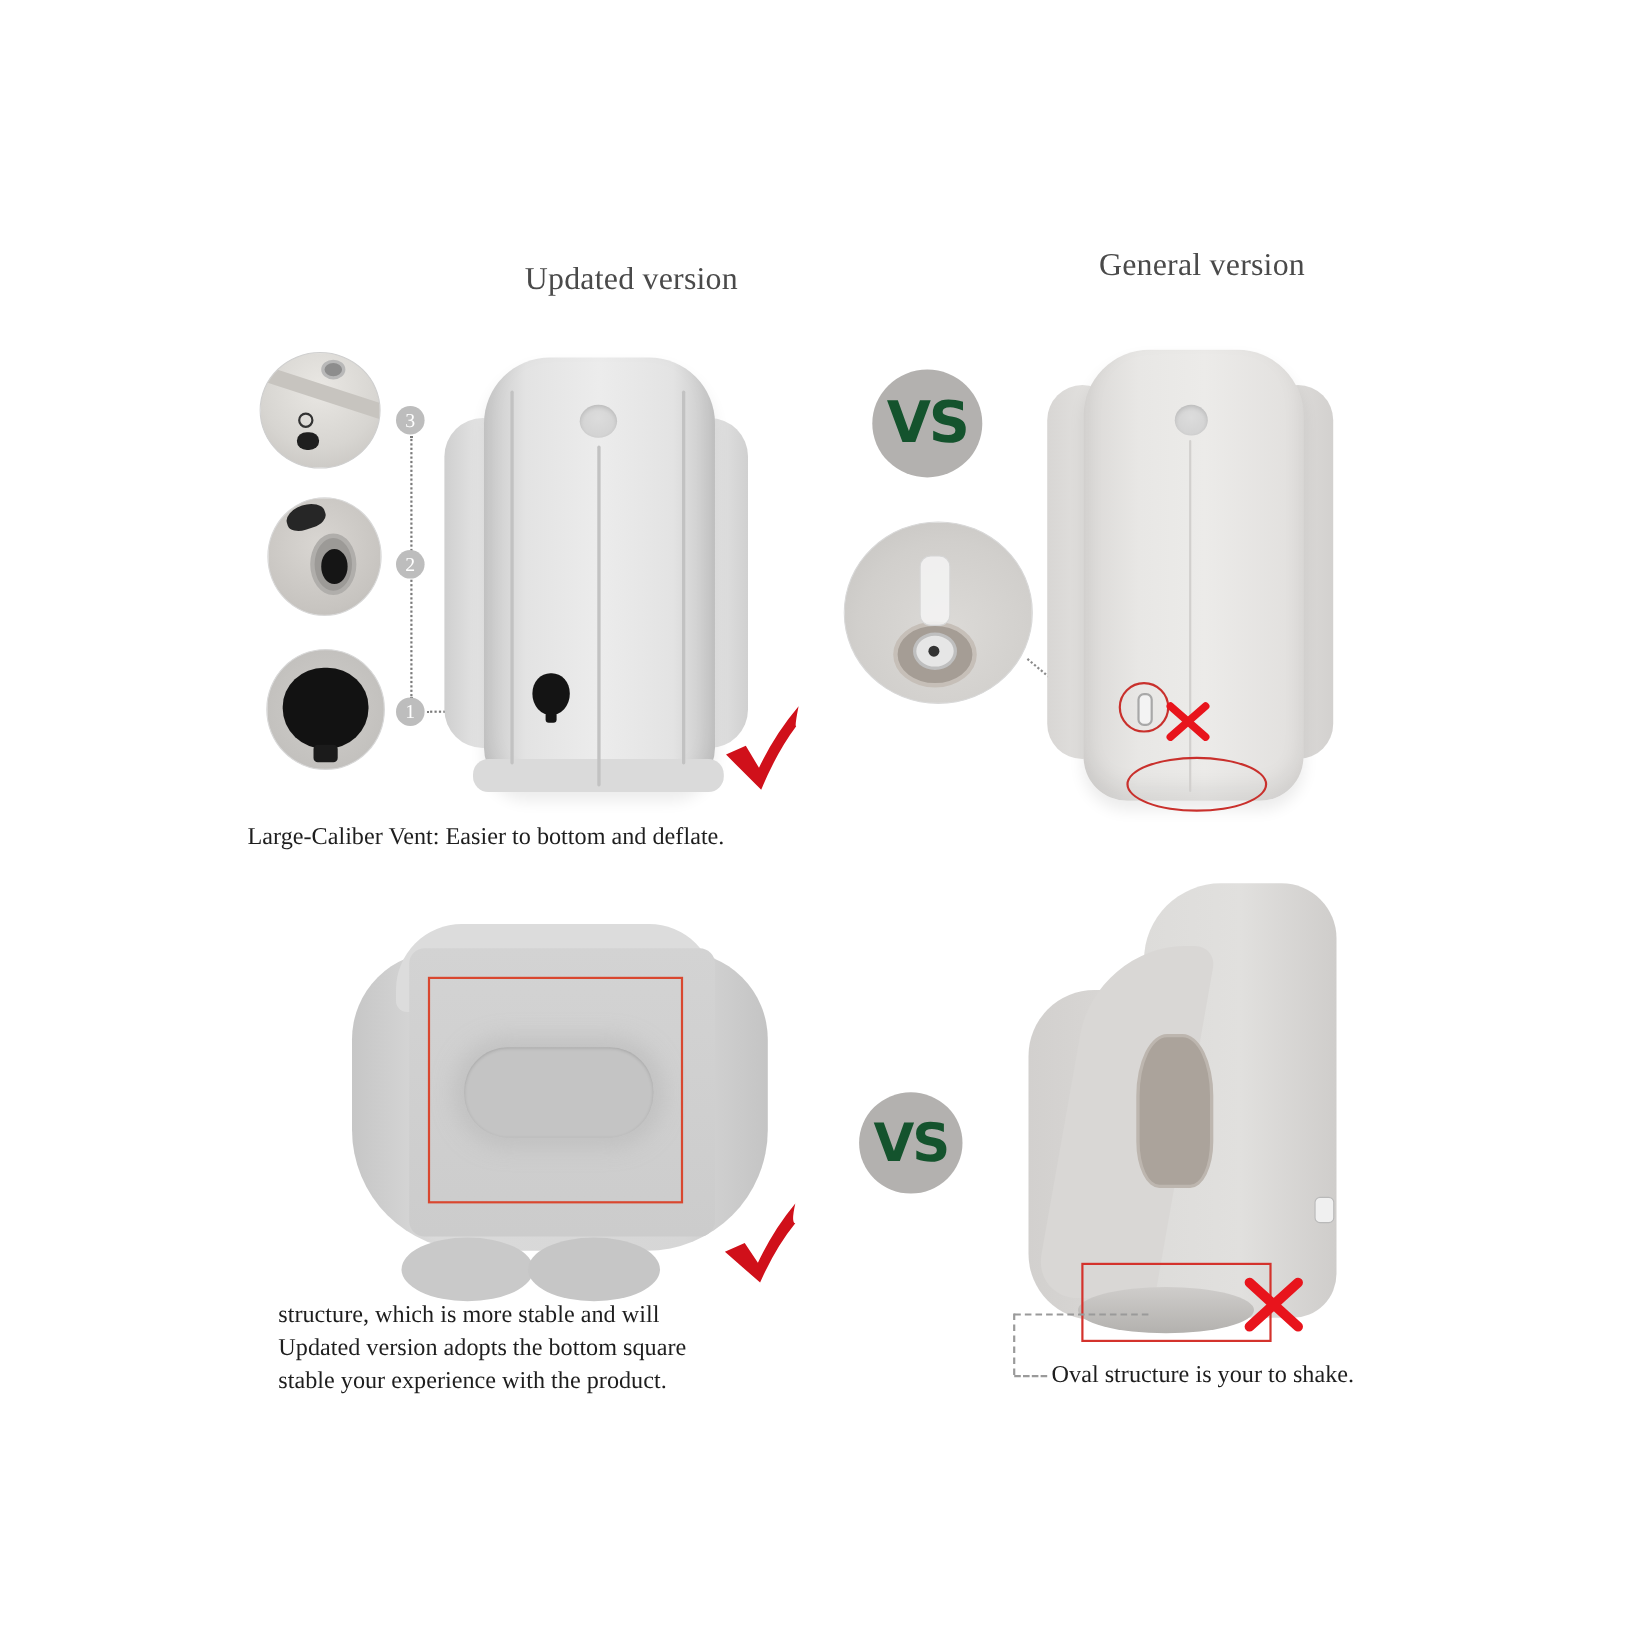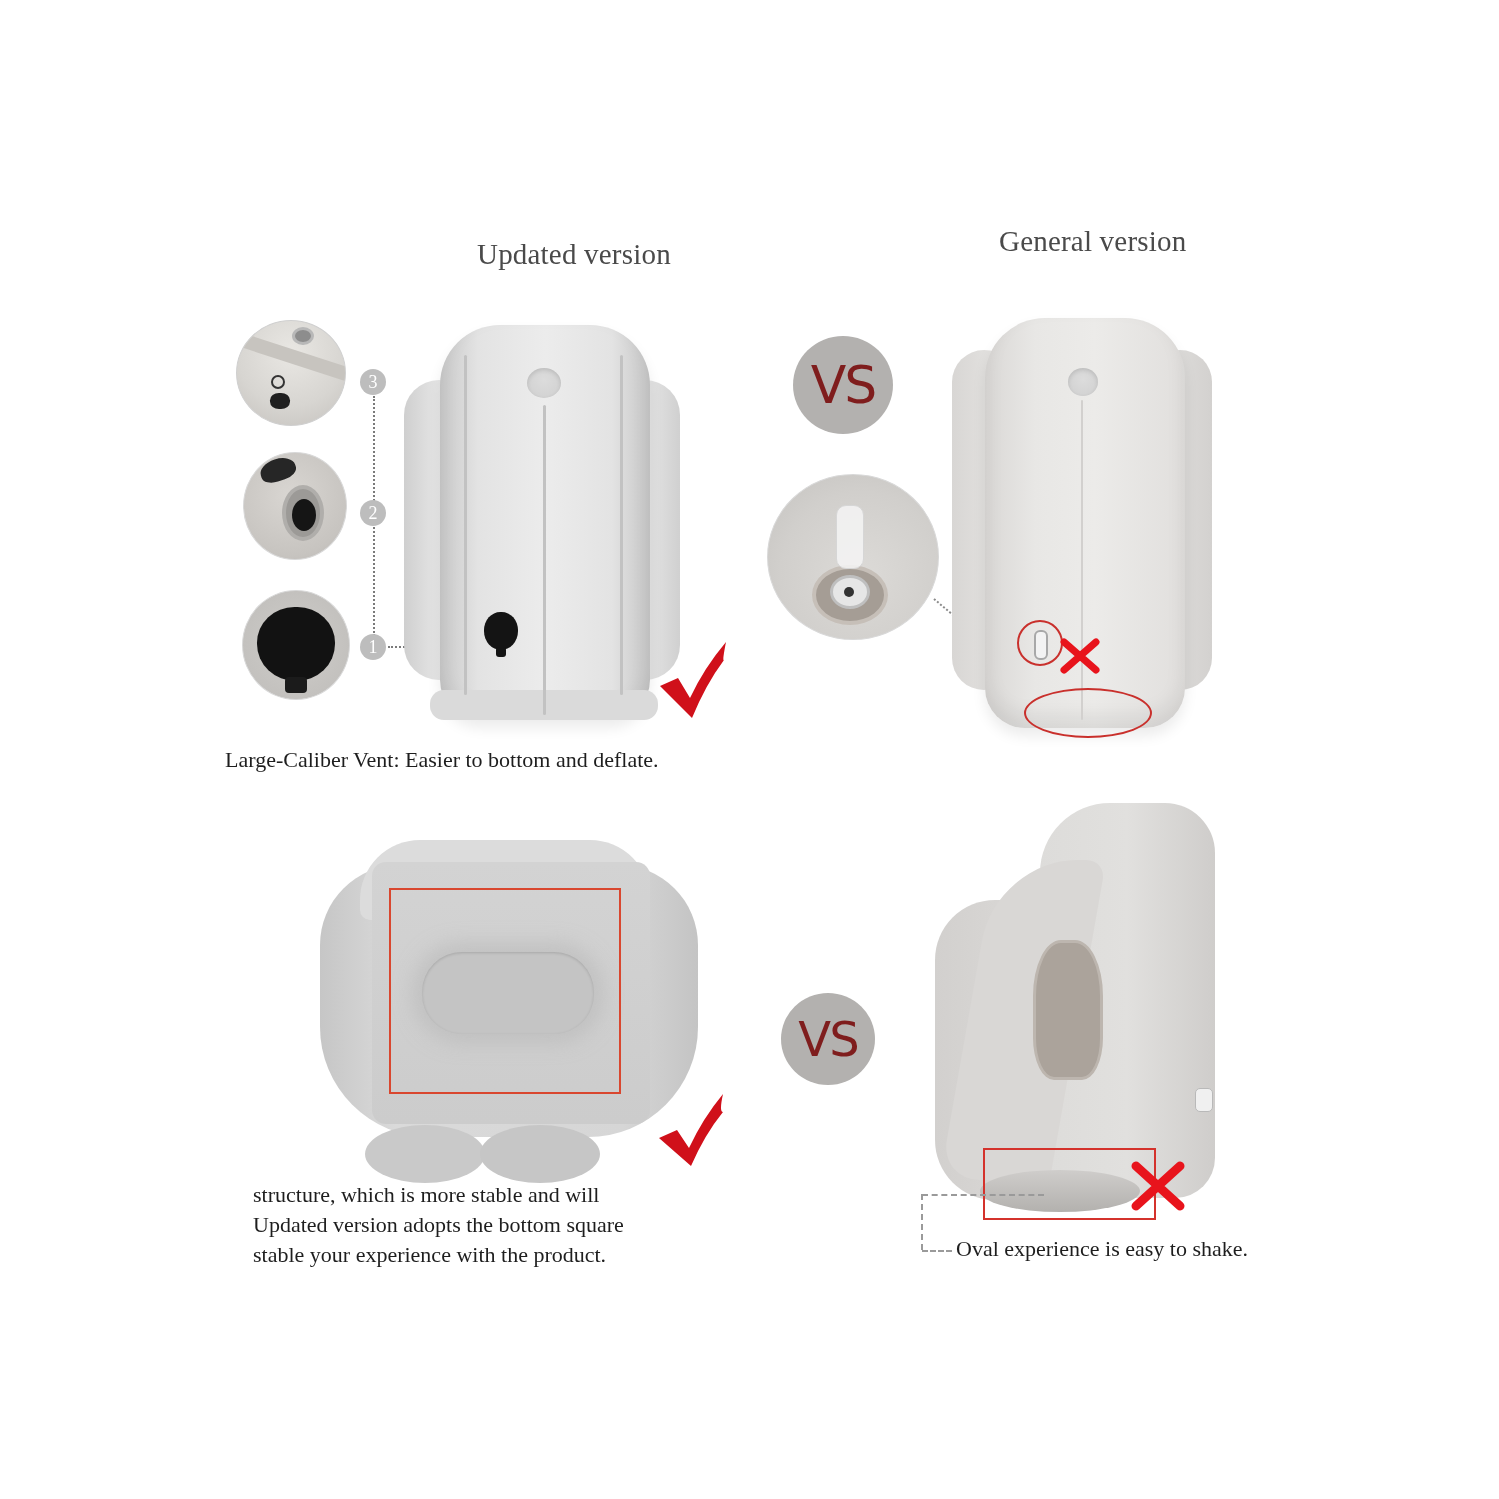--- a/index.html
+++ b/index.html
@@ -8,22 +8,22 @@
 
   .abs { position: absolute; }
 
   .heading { font-size: 29px; color: #4a4a4a; white-space: nowrap; letter-spacing: 0.2px; }
   .caption { font-size: 22px; color: #1e1e1e; line-height: 30px; white-space: nowrap; }
 
   
   .vs-badge {
     position: absolute; border-radius: 50%; background: #b3b1af;
     display: flex; align-items: center; justify-content: center;
-    color: #7f1d1d; font-family: "DejaVu Sans", "Liberation Sans", sans-serif;
-    font-weight: normal; letter-spacing: -2px;
+    color: #14532d; font-family: "DejaVu Sans", "Liberation Sans", sans-serif;
+    font-weight: bold; letter-spacing: -2px;
   }
 
   
   .pillow-body {
     position: absolute; border-radius: 60px 60px 40px 40px;
     background: linear-gradient(90deg, #c9c9c9 0%, #e3e3e3 18%, #ececec 50%, #e3e3e3 82%, #c6c6c6 100%);
     box-shadow: inset 0 -12px 20px rgba(0,0,0,0.08), 0 8px 14px rgba(0,0,0,0.08);
   }
   .pillow-wing {
     position: absolute; border-radius: 48px;
@@ -173,13 +173,13 @@
     <svg width="56" height="52" viewBox="0 0 56 52">
         <path d="M6 6 L50 46 M50 6 L6 46" stroke="#e8141c" stroke-width="9" stroke-linecap="round"></path>
       </svg>
   </div>
 
   <div class="dashed-h" style="left:922px; top:1194px; width:122px;"></div>
   <div class="dashed-v" style="left:921px; top:1194px; height:56px;"></div>
   <div class="dashed-h" style="left:922px; top:1250px; width:30px;"></div>
 </section>
 
-<div class="abs caption" style="left:956px; top:1234px;">Oval experience is easy to shake.</div>
+<div class="abs caption" style="left:956px; top:1234px;">Oval structure is your to shake.</div>
 
 </body></html>

